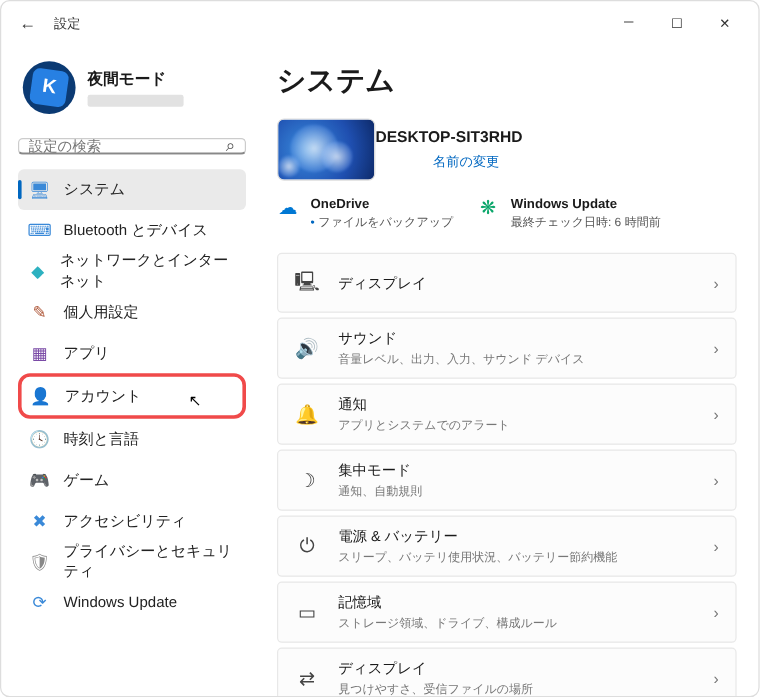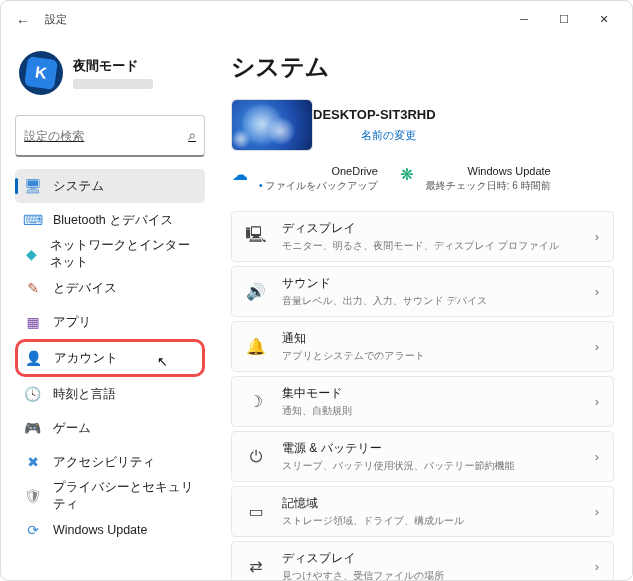--- a/index.html
+++ b/index.html
@@ -9,41 +9,41 @@
 .title { font-size: 11px; margin-left: 8px; color: #333; text-align: right; }
 .winbtns { margin-left: auto; display: flex; gap: 0; }
 .winbtn { width: 40px; height: 28px; display: flex; align-items: center; justify-content: center; font-size: 11px; color: #333; }
 .content { display: flex; height: calc(100% - 36px); }
 .sidebar { width: 210px; padding: 10px 6px 10px 14px; }
 .userblock { display: flex; align-items: center; gap: 10px; padding: 4px 4px 14px 4px; }
 .avatar { width: 44px; height: 44px; border-radius: 50%; background: #0b3a73; display: flex; align-items: center; justify-content: center; position: relative; overflow: hidden; }
 .avatar-inner { width: 30px; height: 30px; background: #2780e3; border-radius: 6px; transform: rotate(8deg); display: flex; align-items: center; justify-content: center; color: #fff; font-weight: bold; font-size: 16px; }
 .username { font-size: 13px; font-weight: 600; }
 .useremail { width: 80px; height: 10px; background: #e2e2e2; border-radius: 2px; margin-top: 4px; }
-.searchbox { display: flex; align-items: center; background: #fff; border: 1px solid #ccc; border-bottom: 2px solid #888; border-radius: 4px; height: 42px; padding: 0 8px; margin: 6px 0 12px 0; text-decoration: underline; }
+.searchbox { display: flex; align-items: center; background: #fff; border: 1px solid #ccc; border-bottom: 2px solid #888; border-radius: 4px; height: 14px; padding: 0 8px; margin: 6px 0 12px 0; }
 .searchbox input { border: none; outline: none; flex: 1; font-size: 12px; background: transparent; color: #666; }
 .navlist { display: flex; flex-direction: column; gap: 0; }
 .navitem { display: flex; align-items: center; height: 34px; padding: 0 10px; border-radius: 5px; gap: 12px; cursor: default; position: relative; }
 .navitem.active { background: #eaeaea; }
 .navitem.active::before { content: ""; position: absolute; left: 0; top: 9px; bottom: 9px; width: 3px; background: #0067c0; border-radius: 2px; }
 .navitem.highlighted { border: 3px solid #f04a4a; border-radius: 10px; height: 38px; padding: 0 8px; }
 .navicon { width: 16px; height: 16px; display: flex; align-items: center; justify-content: center; font-size: 14px; }
 .navlabel { font-size: 12.5px; color: #222; }
 .cursor { position: absolute; font-size: 13px; color: #000; }
 .main { flex: 1; padding: 14px 18px 10px 20px; overflow-y: auto; }
 .pagetitle { font-size: 24px; font-weight: 600; margin-bottom: 16px; }
 .deviceblock { display: flex; align-items: center; margin-bottom: 14px; }
 .devimg { width: 82px; height: 52px; border-radius: 6px; border: 1px solid #ddd; background: radial-gradient(circle at 30% 50%, #3a8dde 0%, #1f4fb0 60%, #0d2a6a 100%); position: relative; overflow: hidden; }
 .bloom { position: absolute; border-radius: 50%; background: radial-gradient(circle, rgba(255,255,255,0.7), rgba(130,180,255,0.2) 70%); filter: blur(1px); }
 .devname { font-size: 13px; font-weight: 600; }
 .devrename { font-size: 11px; color: #0067c0; margin-top: 6px; margin-left: 48px; }
 .statusrow { display: flex; gap: 20px; margin-bottom: 18px; }
 .statusitem { display: flex; gap: 10px; }
 .statusicon { width: 18px; height: 18px; display: flex; align-items: center; justify-content: center; font-size: 16px; }
-.statustitle { font-size: 11px; font-weight: 400; text-align: right; }
+.statustitle { font-size: 11px; font-weight: 700; }
 .statussub { font-size: 10px; color: #555; margin-top: 2px; }
 .statussub::before { content: "• "; color: #0067c0; }
 .statussub.nobullet::before { content: ""; }
 .cards { display: flex; flex-direction: column; gap: 4px; }
 .card { display: flex; align-items: center; min-height: 50px; padding: 8px 14px; border: 1px solid #e8e8e8; border-radius: 4px; background: #fcfcfc; gap: 16px; }
 .cardicon { width: 20px; display: flex; align-items: center; justify-content: center; color: #444; font-size: 16px; }
 .cardtext { flex: 1; }
 .cardtitle { font-size: 12px; }
 .cardsub { font-size: 10px; color: #777; margin-top: 2px; }
 .chev { color: #777; font-size: 13px; }
@@ -86,21 +86,21 @@
         <div class="navitem">
           <span class="navicon" style="color:#3a89d8">⌨</span>
           <span class="navlabel">Bluetooth とデバイス</span>
         </div>
         <div class="navitem">
           <span class="navicon" style="color:#2db1c0">◆</span>
           <span class="navlabel">ネットワークとインターネット</span>
         </div>
         <div class="navitem">
           <span class="navicon" style="color:#b05a3c">✎</span>
-          <span class="navlabel">とデバイス</span>
+          <span class="navlabel">個人用設定</span>
         </div>
         <div class="navitem">
           <span class="navicon" style="color:#7a4aa6">▦</span>
           <span class="navlabel">アプリ</span>
         </div>
         <div class="navitem highlighted">
           <span class="navicon" style="color:#5aa65a">👤</span>
           <span class="navlabel">アカウント</span>
           <span class="cursor" style="right:34px;top:12px;">↖</span>
         </div>
@@ -157,21 +157,20 @@
             <div class="statussub nobullet">最終チェック日時: 6 時間前</div>
           </div>
         </div>
       </div>
 
     <div class="cards" id="cards">
         <div class="card">
           <div class="cardicon">🖳</div>
           <div class="cardtext">
             <div class="cardtitle">ディスプレイ</div>
-            <div class="cardsub">モニター、明るさ、夜間モード、ディスプレイ プロファイル</div>
           </div>
           <div class="chev">›</div>
         </div>
         <div class="card">
           <div class="cardicon">🔊</div>
           <div class="cardtext">
             <div class="cardtitle">サウンド</div>
             <div class="cardsub">音量レベル、出力、入力、サウンド デバイス</div>
           </div>
           <div class="chev">›</div>

